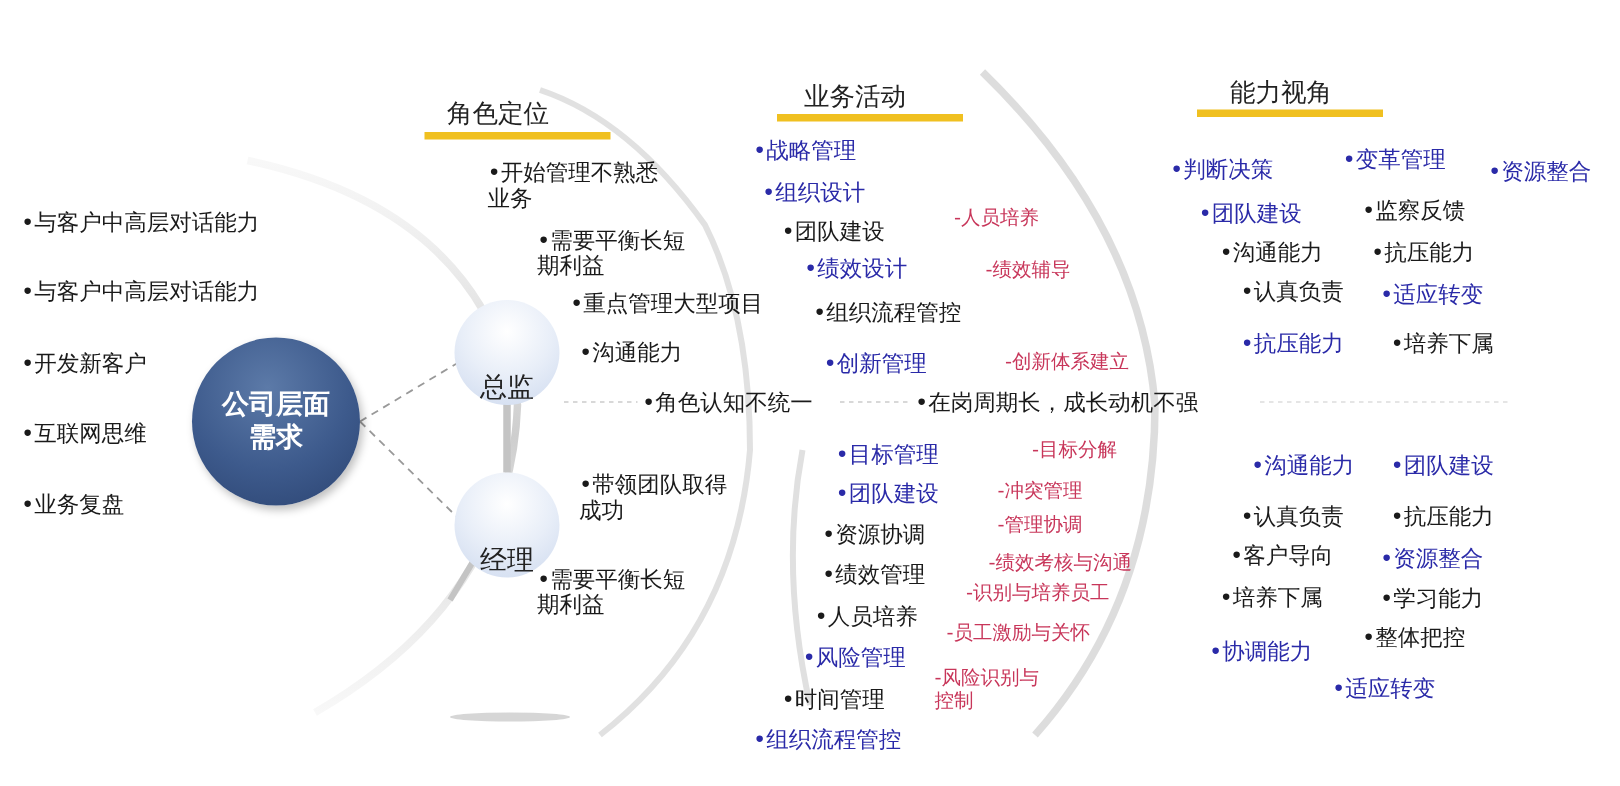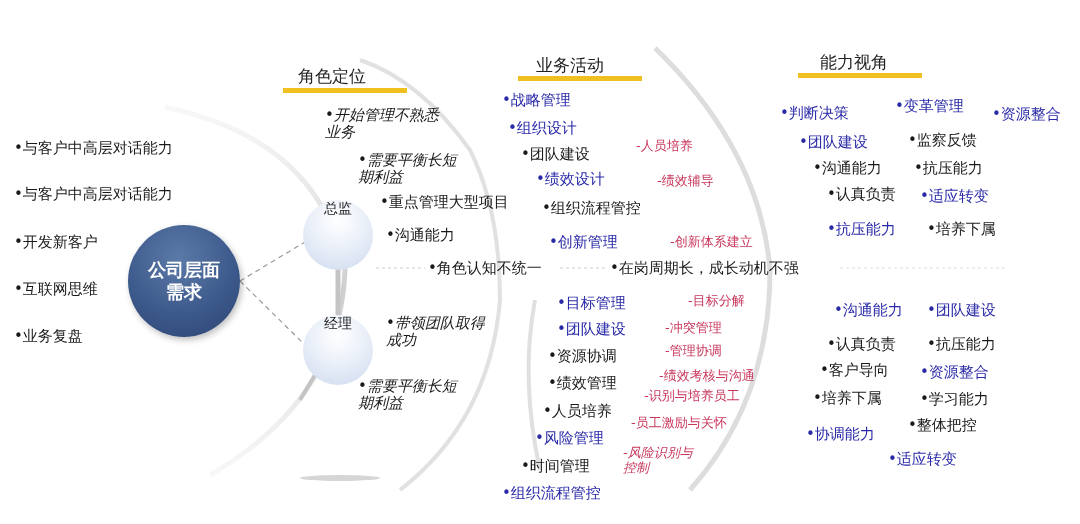--- a/index.html
+++ b/index.html
@@ -5,30 +5,30 @@
   html, body { margin:0; padding:0; background:#ffffff; }
   body { width:1080px; height:524px; position:relative; overflow:hidden;
          font-family:"DejaVu Sans","Liberation Sans",sans-serif; color:#1a1a1a; }
   .abs { position:absolute; white-space:nowrap; }
   .t { font-size:15px; line-height:17px; }
   .blue { color:#2a2aa8; }
   .black { color:#1a1a1a; }
   .red { color:#c8365a; font-size:13px; line-height:15px; }
   .heading { font-size:17px; line-height:20px; color:#222; }
   .underline { position:absolute; height:5px; background:#f0c020; }
-  .wrap { white-space:normal;font-style:italic; }
+  .wrap { white-space:normal; }
   svg.bg { position:absolute; left:0; top:0; }
   .big-circle { position:absolute; left:128px; top:225px; width:112px; height:112px; border-radius:50%;
     background:radial-gradient(circle at 45% 30%, #5c7aa8 0%, #3d5a8c 55%, #2b4370 100%);
     box-shadow:2px 3px 6px rgba(0,0,0,0.25);
     display:flex; align-items:center; justify-content:center; text-align:center;
     color:#fff; font-size:18px; line-height:22px; font-weight:bold; }
   .small-circle { position:absolute; width:70px; height:70px; border-radius:50%;
     background:radial-gradient(circle at 50% 30%, #ffffff 0%, #e8eef8 50%, #cdd9ee 100%);
-    display:flex; align-items:flex-start; justify-content:center; font-size:14px; color:#222; }
+    display:flex; align-items:flex-end; justify-content:center; font-size:18px; color:#222; }
 </style>
 </head>
 <body>
 
 <svg class="bg" width="1080" height="524">
   <defs>
     <linearGradient id="arcg" x1="0" y1="0" x2="0" y2="1">
       <stop offset="0" stop-color="#dcdcdc" stop-opacity="0.2"></stop>
       <stop offset="0.5" stop-color="#c8c8c8" stop-opacity="0.9"></stop>
       <stop offset="1" stop-color="#dcdcdc" stop-opacity="0.2"></stop>

